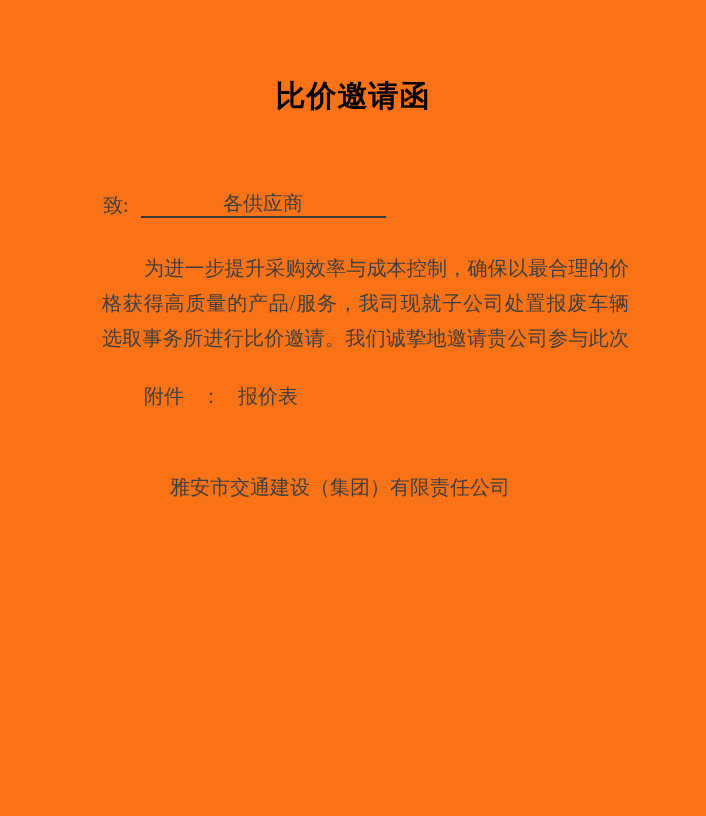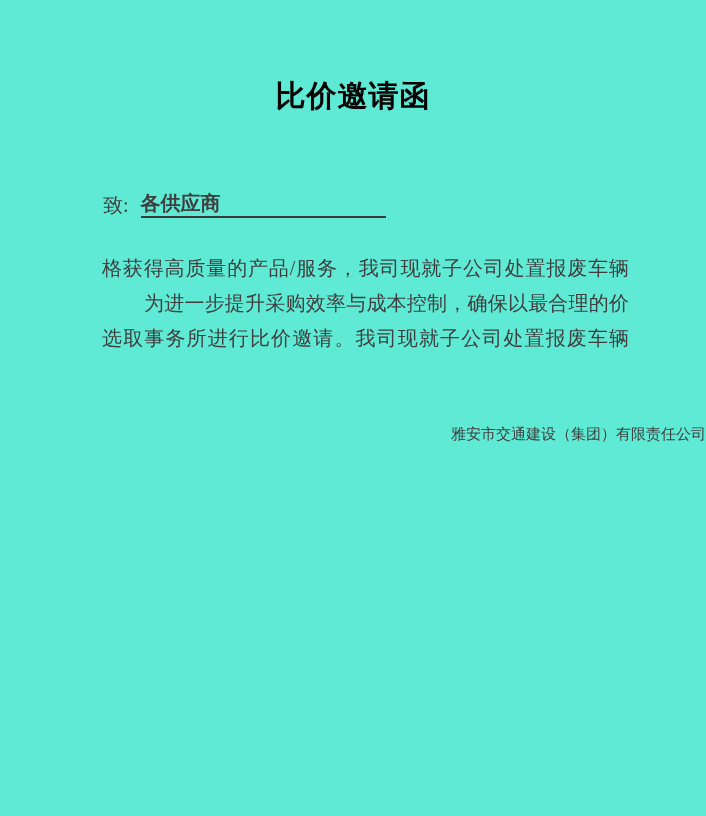--- a/index.html
+++ b/index.html
@@ -4,21 +4,21 @@
 <style>
   html, body {
     margin: 0;
     padding: 0;
     background: #ffffff;
   }
   .page {
     position: relative;
     width: 706px;
     height: 816px;
-    background: #5eead4;
+    background: #f97316;
     overflow: hidden;
     font-family: "Liberation Serif", "DejaVu Serif", serif;
     color: #3f3f3f;
   }
   .title {
     margin: 0;
     padding-top: 79px;
     font-size: 30px;
     line-height: 34px;
     font-weight: 700;
@@ -36,22 +36,22 @@
     display: inline-block;
     vertical-align: bottom;
     line-height: 26px;
   }
   .to-field {
     display: inline-block;
     vertical-align: bottom;
     margin-left: 12px;
     width: 245px;
     line-height: 25px;
+    text-align: center;
     border-bottom: 2px solid #3a3a3a;
-    font-weight: bold;
   }
   .body-par {
     margin: 33px 0 0 102px;
     width: 527px;
     font-size: 20px;
     line-height: 35px;
   }
   .bline {
     text-align: left;
   }
@@ -65,40 +65,42 @@
   }
   .attach {
     margin: 27px 0 0 102px;
     font-size: 20px;
     line-height: 26px;
     text-indent: 42px;
     word-spacing: 12px;
   }
   .sig {
     margin-top: 59px;
-    text-align: right;
-    font-size: 15px;
+    padding-left: 170px;
+    text-align: left;
+    font-size: 20px;
     line-height: 39px;
   }
 </style>
 </head>
 <body>
 
 <div class="page">
 
   <h1 class="title">比价邀请函</h1>
 
   <div class="to-line">
     <span class="to-label">致:</span><span class="to-field">各供应商</span>
   </div>
 
   <div class="body-par">
+    <div class="bline just indent">为进一步提升采购效率与成本控制，确保以最合理的价</div>
     <div class="bline just">格获得高质量的产品/服务，我司现就子公司处置报废车辆</div>
-    <div class="bline just indent">为进一步提升采购效率与成本控制，确保以最合理的价</div>
-    <div class="bline just">选取事务所进行比价邀请。我司现就子公司处置报废车辆</div>
+    <div class="bline just">选取事务所进行比价邀请。我们诚挚地邀请贵公司参与此次</div>
   </div>
 
+  <div class="attach">附件 ： 报价表</div>
 
   <div class="sig">
     <div class="sig-company">雅安市交通建设（集团）有限责任公司</div>
   </div>
 
 </div>
 
 </body></html>

